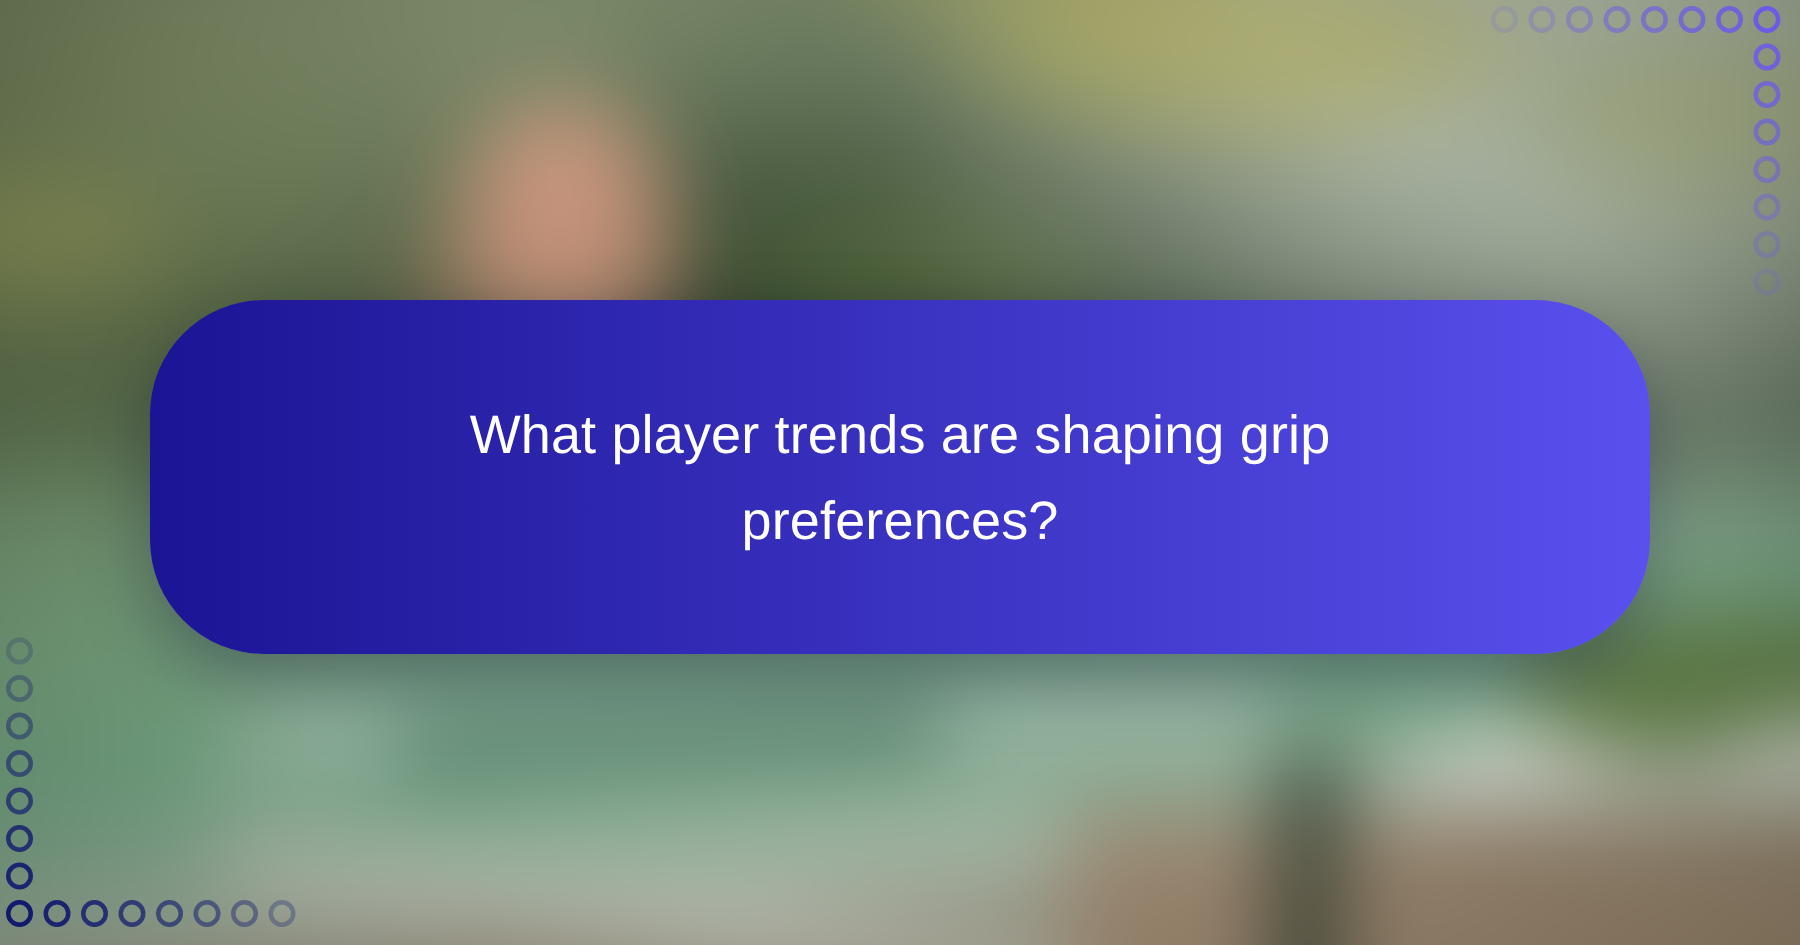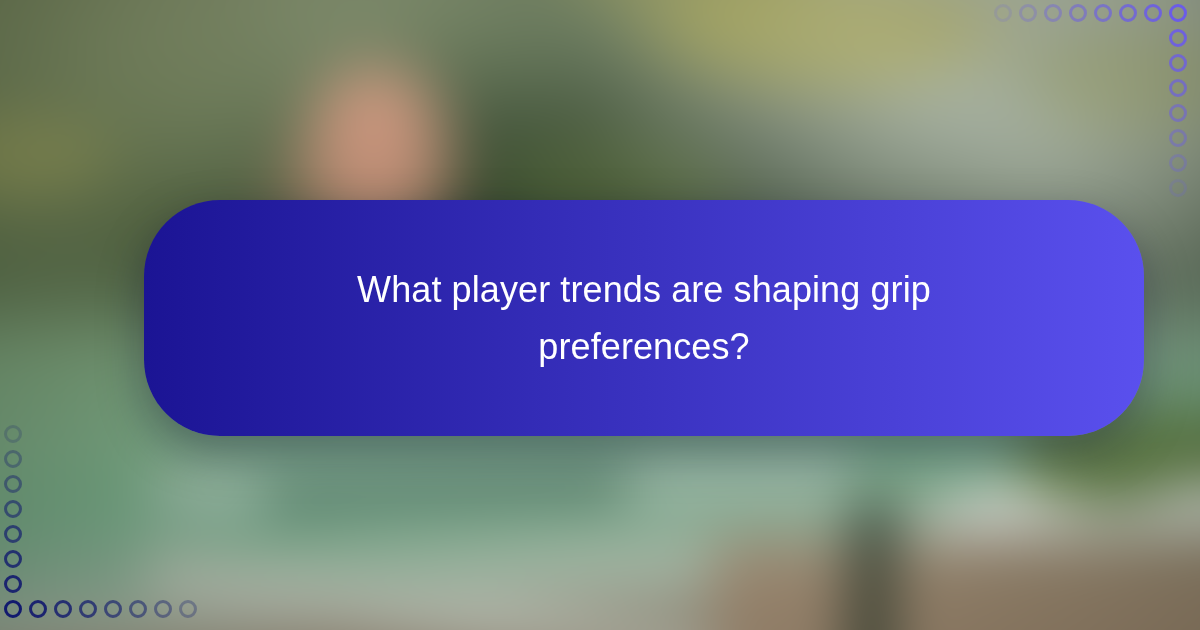--- a/index.html
+++ b/index.html
@@ -152,21 +152,20 @@
   #card {
     position:absolute;
     left:100px; top:200px;
     width:1000px; height:236px;
     border-radius:76px;
     display:flex;
     align-items:center;
     justify-content:center;
     padding:0 96px;
     box-shadow:0 18px 46px rgba(8,10,40,.34);
-    margin-left:44px;
   }
   #question {
     color:#ffffff;
     font-size:36px;
     line-height:57px;
     font-weight:400;
     text-align:center;
     letter-spacing:.1px;
     max-width:640px;
   }

